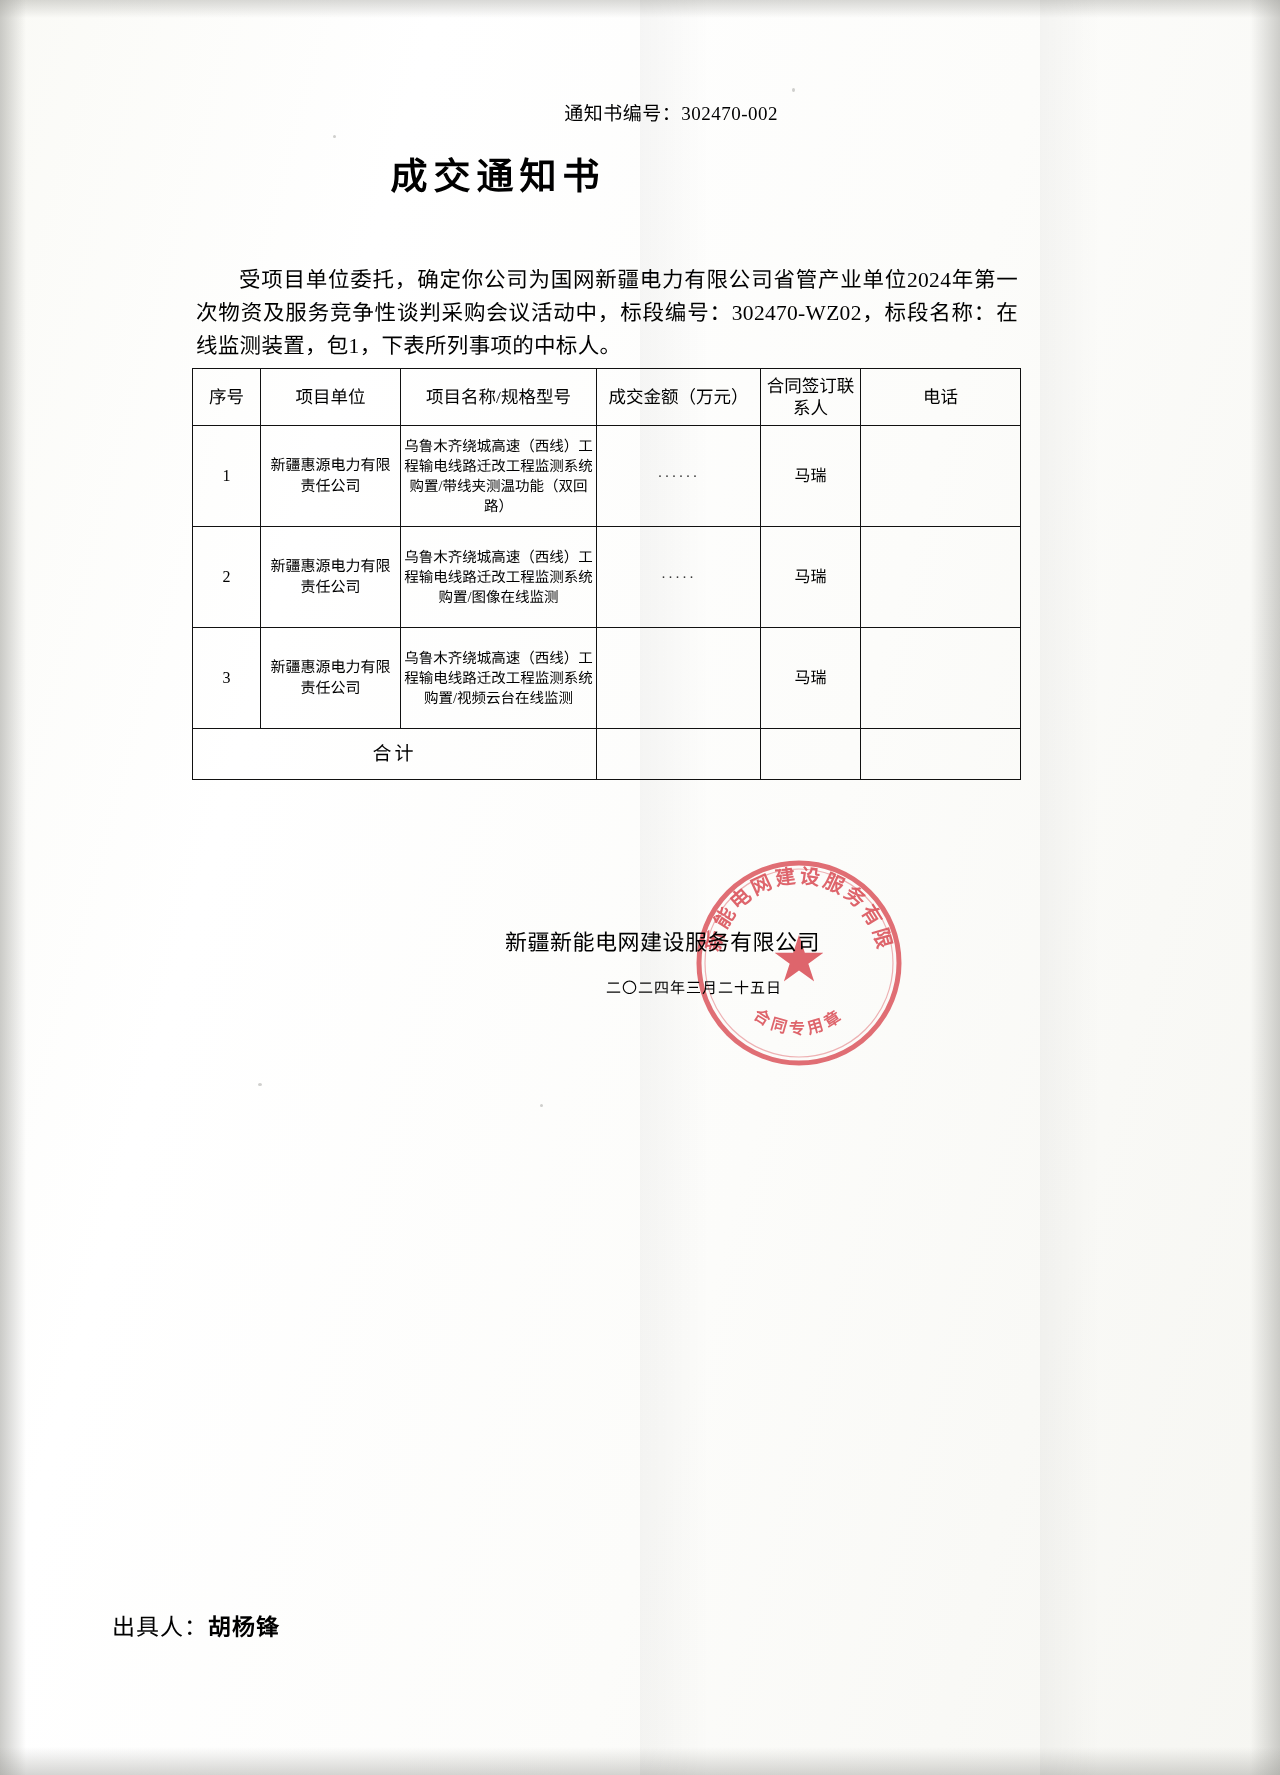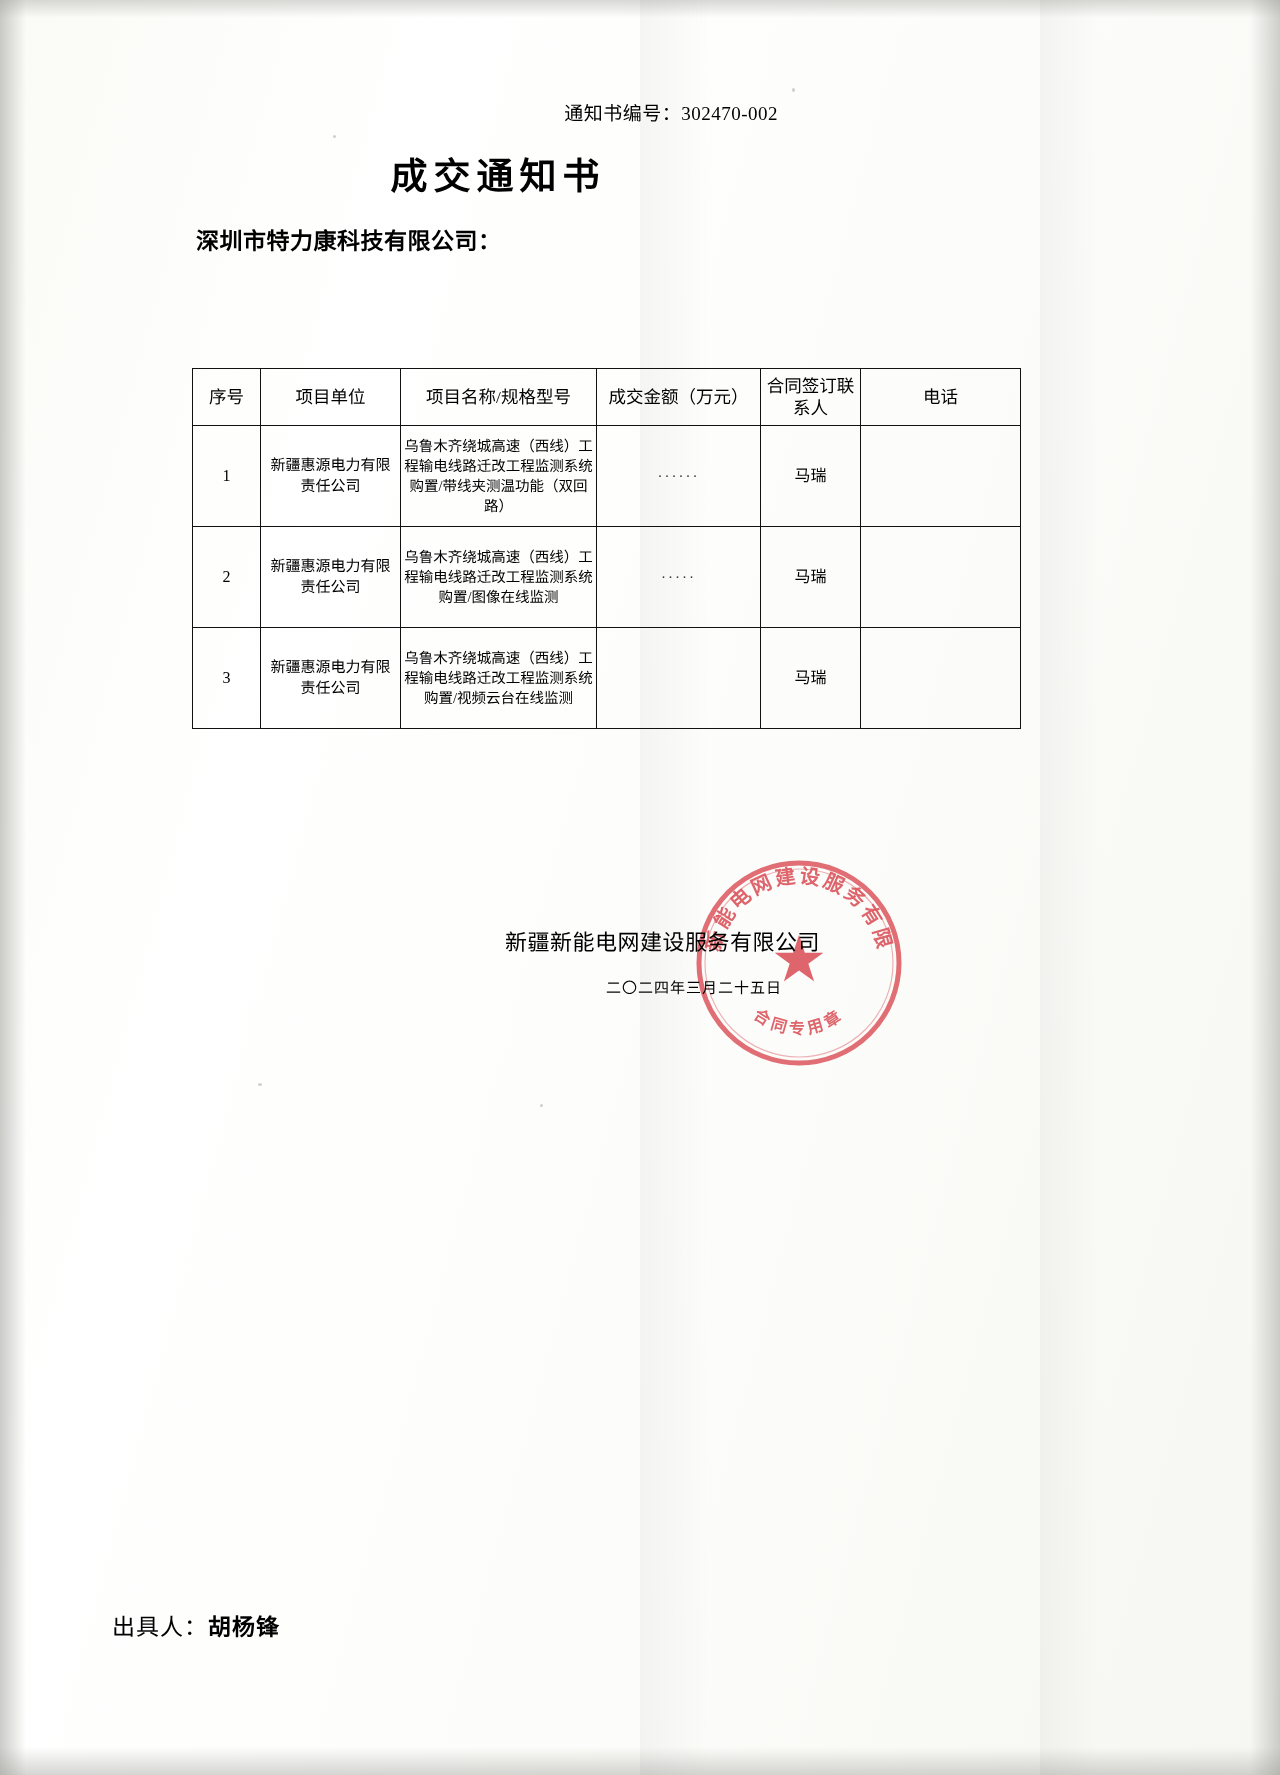--- a/index.html
+++ b/index.html
@@ -220,22 +220,22 @@
   <div class="speck" style="left:792px; top:88px; width:3px; height:4px;"></div>
   <div class="speck" style="left:258px; top:1083px; width:4px; height:3px;"></div>
   <div class="speck" style="left:540px; top:1104px; width:3px; height:3px;"></div>
 
   <div class="content">
 
     <div class="doc-number">通知书编号：302470-002</div>
 
     <div class="doc-title">成交通知书</div>
 
-    <div class="addressee">深圳市特力康科技有限公司：</div>
-
+
+    <div class="para para-intro">受项目单位委托，确定你公司为国网新疆电力有限公司省管产业单位2024年第一次物资及服务竞争性谈判采购会议活动中，标段编号：302470-WZ02，标段名称：在线监测装置，包1，下表所列事项的中标人。</div>
 
     <table class="tbl">
       <colgroup>
         <col class="c-idx">
           <col class="c-unit">
           <col class="c-name">
           <col class="c-amt">
           <col class="c-ct">
           <col class="c-tel">
       </colgroup>
@@ -267,20 +267,26 @@
           <td></td>
         </tr>
         <tr class="r-body">
           <td>3</td>
           <td class="unit-cell">新疆惠源电力有限责任公司</td>
           <td class="c-name">乌鲁木齐绕城高速（西线）工程输电线路迁改工程监测系统购置/视频云台在线监测</td>
           <td class="amount-cell"></td>
           <td>马瑞</td>
           <td></td>
         </tr>
+        <tr>
+          <td class="total-label" colspan="3">合计</td>
+          <td class="total-blank"></td>
+          <td class="total-blank"></td>
+          <td class="total-blank"></td>
+        </tr>
       </tbody>
     </table>
 
 
     <div class="seal">
       <svg width="214" height="214" viewBox="0 0 214 214" aria-hidden="true">
         <defs>
           <path id="arcTop" d="M 27 107 A 80 80 0 0 1 187 107"></path>
           <path id="arcBottom" d="M 36 107 A 71 71 0 0 0 178 107"></path>
         </defs>

